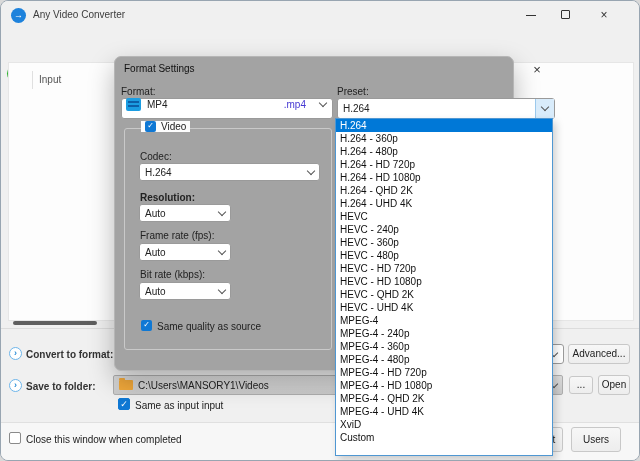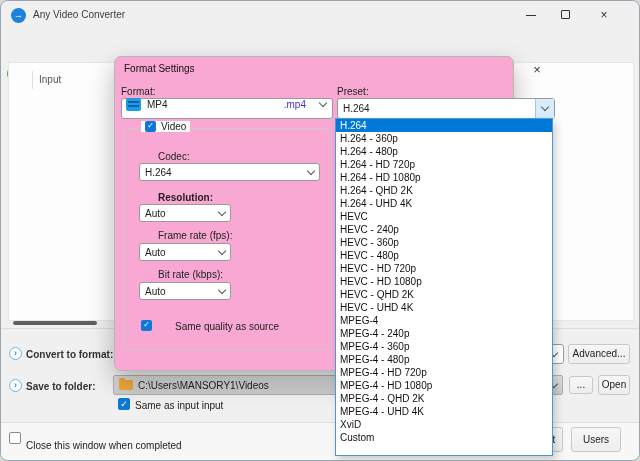--- a/index.html
+++ b/index.html
@@ -67,37 +67,37 @@
   .cb { position:absolute; width:12px; height:12px; border-radius:2px; border:1px solid #8a8a8a; background:#fff; }
   .cb.checked { background:#0f78d4; border-color:#0f78d4; color:#fff; font-size:9px; line-height:11px; text-align:center; }
   .cb-label { position:absolute; color:#222; }
 
   
   .bottombar { position:absolute; left:0; top:421px; width:640px; height:39px; background:#f7f7f7; border-top:1px solid #e0e0e0; }
   .btn-convert-frag { position:absolute; left:544px; top:426px; width:18px; height:25px; line-height:23px; z-index:5; }
   .btn-close { position:absolute; left:570px; top:426px; width:50px; height:25px; line-height:23px; z-index:5; }
 
   
-  .dialog { position:absolute; left:113px; top:55px; width:400px; height:315px; background:#f9a8d4;
+  .dialog { position:absolute; left:113px; top:55px; width:400px; height:315px; background:#a3a3a3;
             border:1px solid #b6b6b6; border-radius:7px; box-shadow:0 10px 26px rgba(0,0,0,.28); z-index:10; }
   .dlg-title { position:absolute; left:9px; top:6px; color:#111; }
   .dlg-close { position:absolute; left:412px; top:3px; width:20px; height:19px; text-align:center;
                font-size:13px; line-height:19px; color:#333; }
   .dlg-label { position:absolute; color:#222; }
   .combo-format { position:absolute; left:6px; top:41px; width:212px; height:21px; padding:0 6px 8px 4px; gap:6px; }
   .film { width:15px; height:13px; background:#1b9de2; border-radius:2px; position:relative; overflow:hidden; flex:0 0 auto; }
   .film:before { content:""; position:absolute; left:2px; right:2px; top:3px; height:2px; background:#0c5fa8; box-shadow:0 4px 0 #0c5fa8; }
   .ext { color:#4639d2; margin-left:auto; margin-right:8px; }
   .combo-preset { position:absolute; left:222px; top:41px; width:218px; height:21px; padding-left:5px; }
   .preset-arrow { margin-left:auto; width:19px; height:100%; background:#d9ecfb; border-left:1px solid #9cc9ec;
                   display:flex; align-items:center; justify-content:center; }
   .groupbox { position:absolute; left:9px; top:71px; width:208px; height:222px; border:1px solid #c9c9c9; border-radius:3px; }
   .gb-legend { position:absolute; left:16px; top:-8px; background:#fcfcfc; padding:0 4px; display:flex; align-items:center; gap:5px; }
   .gb-legend .cbx { width:11px; height:11px; border-radius:2px; background:#0f78d4; color:#fff; font-size:8px; line-height:10px; text-align:center; }
-  .fld-label { position:absolute; color:#222;margin-left:18px; }
+  .fld-label { position:absolute; color:#222; }
   .fld-combo { position:absolute; height:18px; padding:0 5px; justify-content:space-between; }
   .sq-cb { position:absolute; width:11px; height:11px; border-radius:2px; background:#0f78d4; color:#fff;
            font-size:8px; line-height:10px; text-align:center; }
 
   
   .dd { position:absolute; left:334px; top:117px; width:218px; height:338px; background:#fff;
         border:1px solid #4f97d2; z-index:20; box-shadow:3px 4px 8px rgba(0,0,0,.18); }
   .dd-item { height:13px; line-height:13px; padding-left:4px; color:#111; white-space:nowrap; overflow:hidden; }
   .dd-item.selected { background:#0078d7; color:#fff; }
 </style>
@@ -172,21 +172,21 @@
     <div class="chev"></div>
   </div>
   <div class="btn btn-browse">...</div>
   <div class="btn btn-open">Open</div>
 
   <div class="cb checked" style="left:117px; top:397px;">✓</div>
   <span class="cb-label" style="left:134px; top:399px;">Same as input input</span>
 
   <div class="bottombar"></div>
   <div class="cb" style="left:8px; top:431px;"></div>
-  <span class="cb-label" style="left:25px; top:433px;margin-top:6px;">Close this window when completed</span>
+  <span class="cb-label" style="left:25px; top:433px;">Close this window when completed</span>
   <div class="btn btn-convert-frag">t</div>
   <div class="btn btn-close">Users</div>
 
   <div class="dialog">
     <span class="dlg-title">Format Settings</span>
     <div class="dlg-close">×</div>
 
     <span class="dlg-label" style="left:6px; top:29px;">Format:</span>
     <div class="combo combo-format">
       <div class="film"></div>

